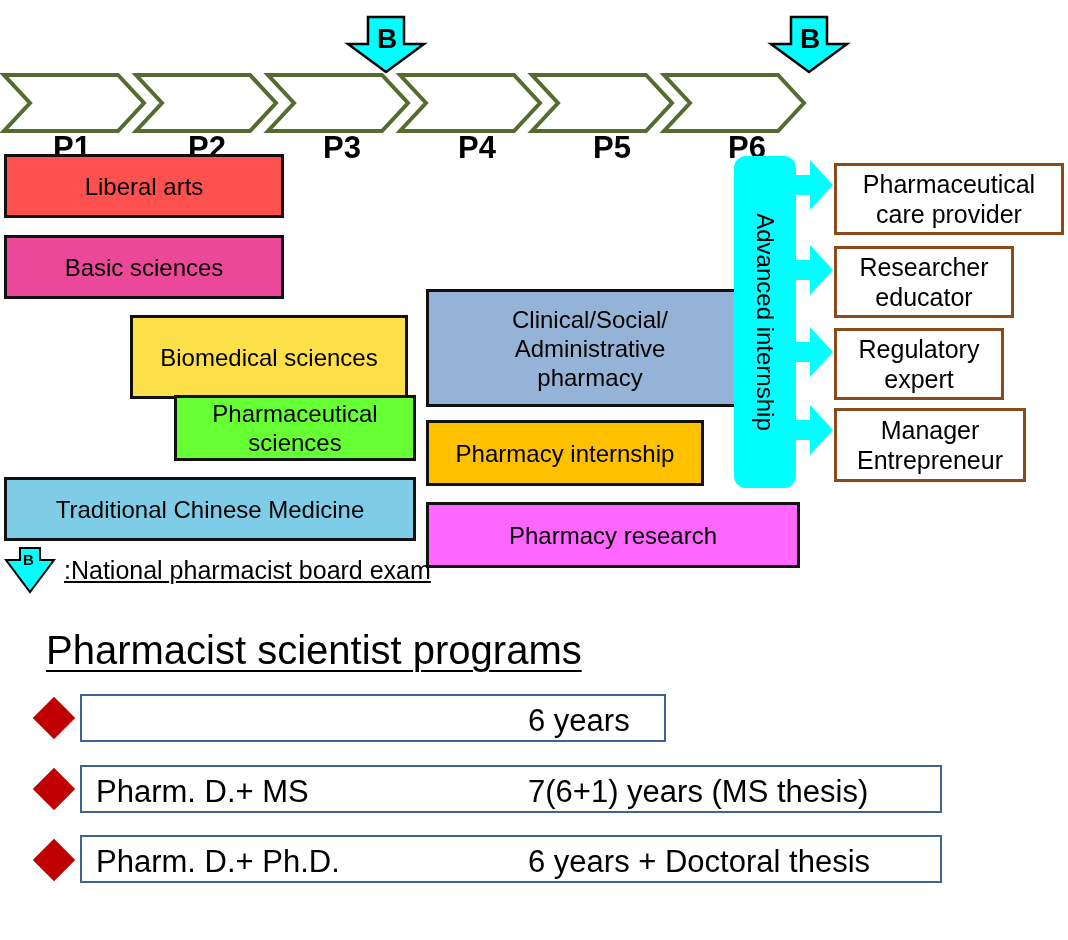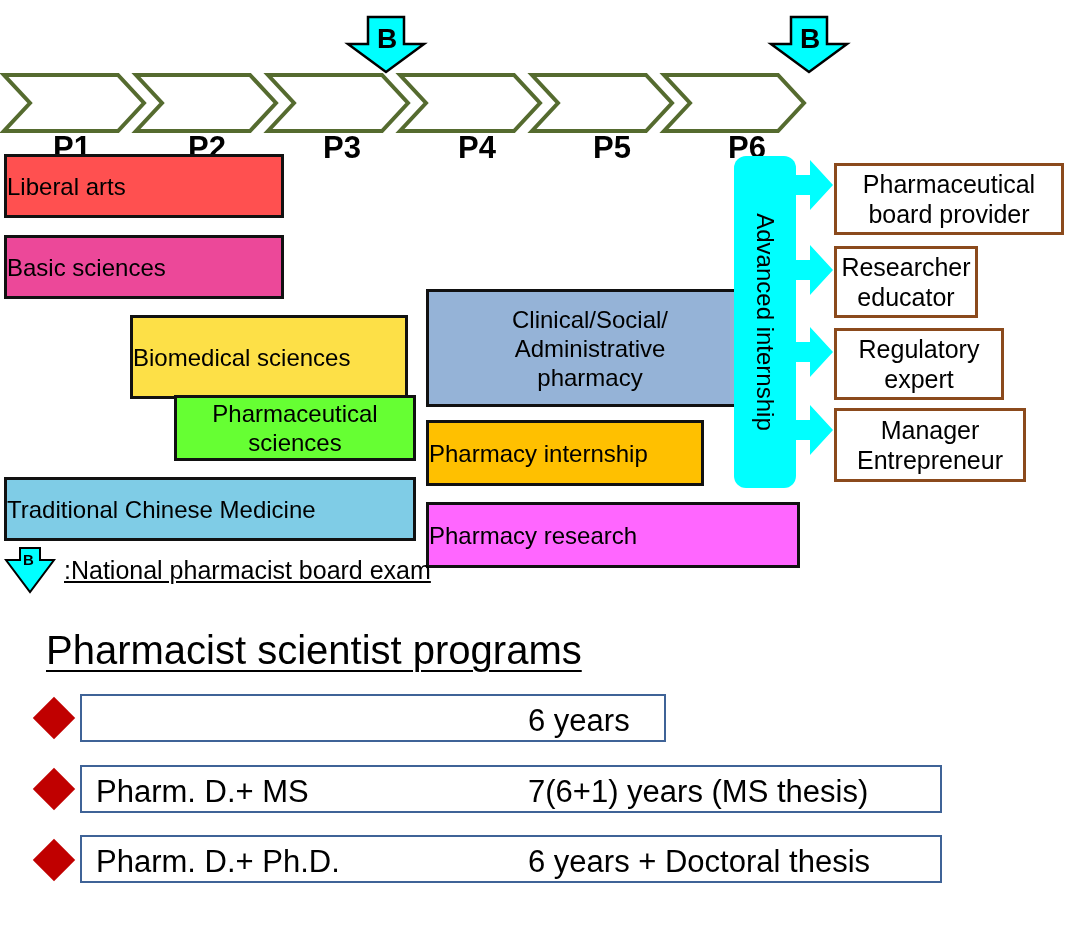--- a/index.html
+++ b/index.html
@@ -1,21 +1,21 @@
 <!DOCTYPE html>
 <html><head>
 <meta charset="utf-8">
 <style>
   html, body { margin:0; padding:0; background:#ffffff; }
   body { width:1068px; height:940px; position:relative; overflow:hidden;
          font-family:"Liberation Sans", sans-serif; color:#000; }
   .abs { position:absolute; }
   svg.layer { position:absolute; left:0; top:0; }
   .box { position:absolute; box-sizing:border-box; border:3px solid #111;
-         display:flex; align-items:center; justify-content:flex-start; text-align:center;
+         display:flex; align-items:center; justify-content:center; text-align:center;
          font-size:24px; line-height:29px; }
   .out { position:absolute; box-sizing:border-box; border:3px solid #8B4A1C; background:#fff;
          display:flex; align-items:center; justify-content:center; text-align:center;
          font-size:25px; line-height:30px; }
   .phase-label { position:absolute; font-weight:bold; font-size:31px; line-height:31px; text-align:center; width:60px;margin-top:44px; }
   .b-letter { position:absolute; font-weight:bold; font-size:28px; line-height:28px; width:30px; text-align:center; }
   .adv { position:absolute; left:734px; top:156px; width:62px; height:332px; background:#00FFFF;
          border-radius:12px; }
   .adv-text { position:absolute; left:50%; top:50%; transform:translate(-50%,-50%) rotate(90deg);
               white-space:nowrap; font-size:24px; }
@@ -84,23 +84,23 @@
 <svg class="layer" width="1068" height="500">
   <g fill="#00FFFF">
     <polygon points="795,175 810,175 810,160 833,185 810,210 810,195 795,195"></polygon>
     <polygon points="795,260 810,260 810,245 833,270 810,295 810,280 795,280"></polygon>
     <polygon points="795,342 810,342 810,327 833,352 810,377 810,362 795,362"></polygon>
     <polygon points="795,420 810,420 810,405 833,430 810,455 810,440 795,440"></polygon>
   </g>
 </svg>
 
 <div class="out" style="left:834px;top:163px;width:230px;height:72px">
-    <span>Pharmaceutical board provider</span>
+    <span>Pharmaceutical care provider</span>
   </div>
-<div class="out" style="left:834px;top:246px;width:144px;height:72px">
+<div class="out" style="left:834px;top:246px;width:180px;height:72px">
     <span>Researcher educator</span>
   </div>
 <div class="out" style="left:834px;top:328px;width:170px;height:72px">
     <span>Regulatory expert</span>
   </div>
 <div class="out" style="left:834px;top:408px;width:192px;height:74px">
     <span>Manager Entrepreneur</span>
   </div>
 
 <svg class="layer" width="100" height="600">

